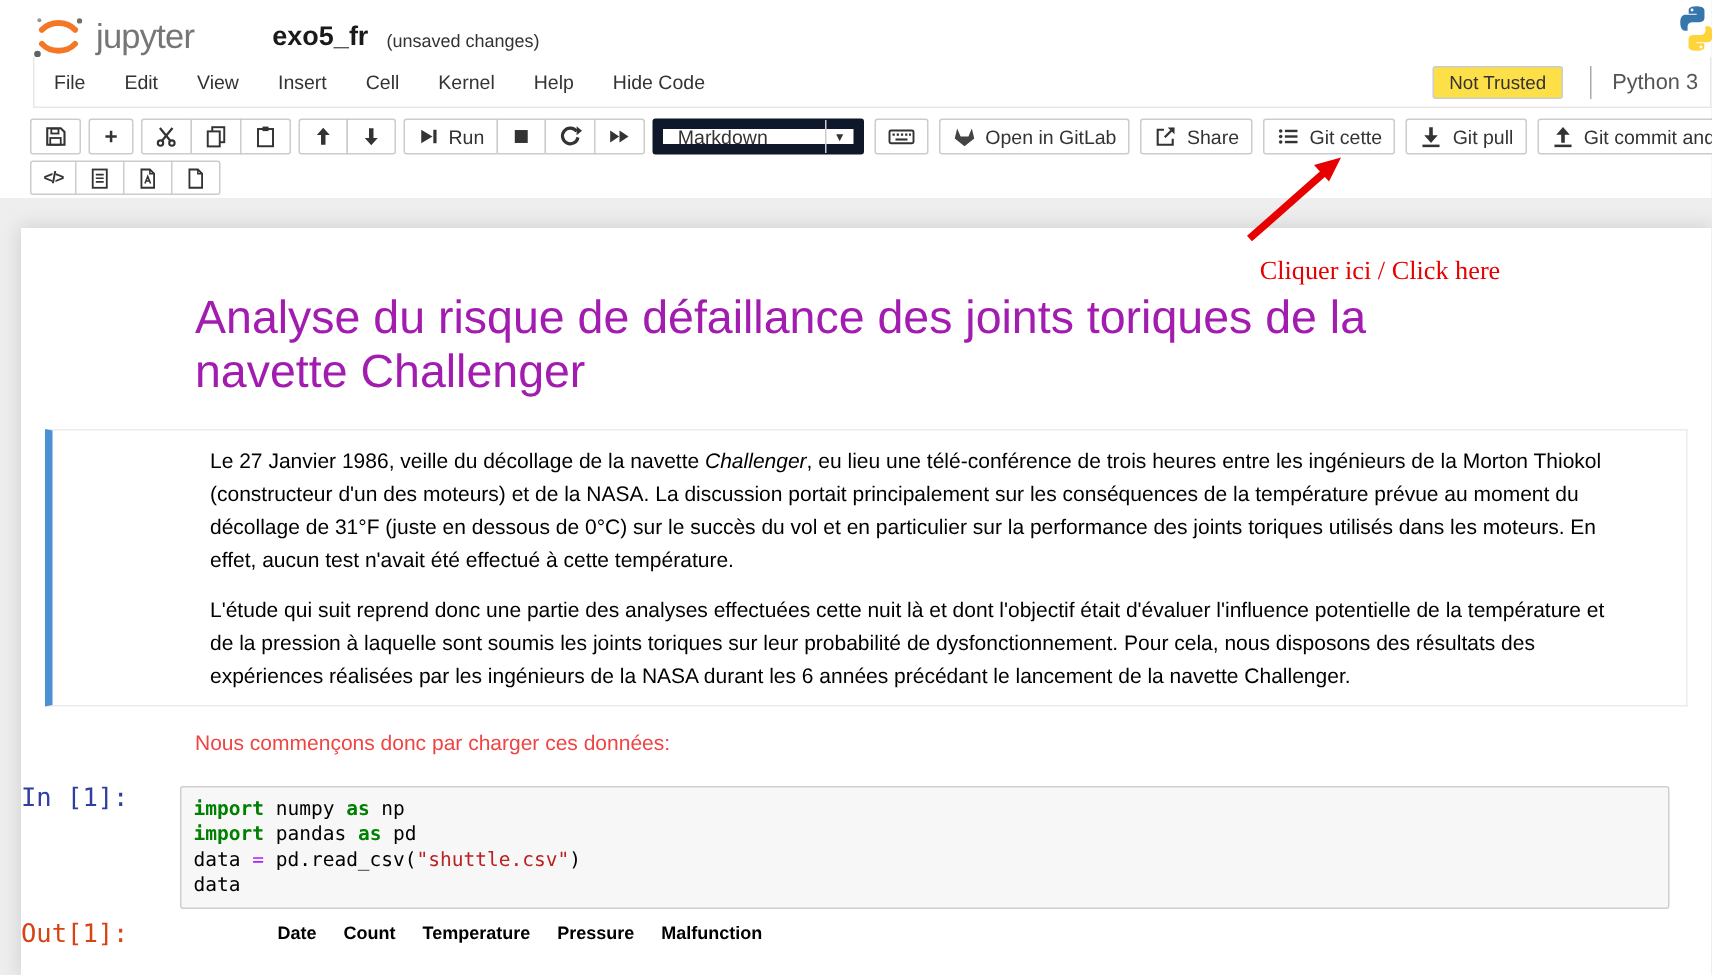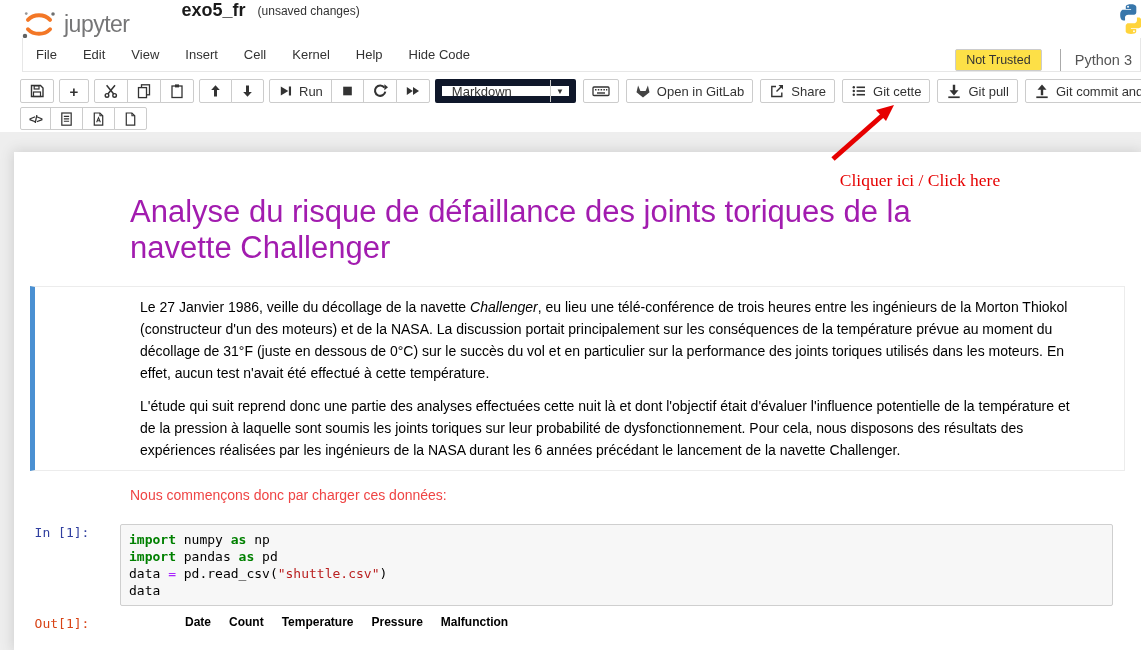--- a/index.html
+++ b/index.html
@@ -1,32 +1,32 @@
 <!DOCTYPE html>
 <html><head>
 <meta charset="utf-8">
 <style>
   * { box-sizing: border-box; }
   html,body { margin:0; padding:0; width:1141px; height:650px; overflow:hidden;
     background:#eeeeee; font-family:"Liberation Sans", sans-serif; color:#333; }
 
   
   .app-header { position:absolute; left:0; top:0; width:1141px; height:50px;
-    background:#fff; border-bottom:1px solid #e7e7e7; display:flex; 
+    background:#fff; border-bottom:1px solid #e7e7e7; display:flex; align-items:center;
     padding-left:20px; }
   .logo-wrap { display:flex; align-items:center; cursor:pointer; }
   .logo-word { font-size:23px; color:#767677; margin-left:6px; letter-spacing:-0.5px; }
   .nb-title { font-size:18px; font-weight:bold; color:#1a1a1a; margin-left:52px; }
   .checkpoint { font-size:12px; color:#333; margin-left:12px; margin-top:4px; }
   .py-logo { position:absolute; left:1114px; top:2px; }
 
   
   .menubar-outer { position:absolute; left:0; top:38px; width:1141px; height:34px; background:#fff; }
   .menubar { margin-left:22px; height:34px; border:1px solid #e7e7e7; border-top:none;
-    display:flex; align-items:flex-end; background:#fff; }
+    display:flex; align-items:center; background:#fff; }
   .menu-item { font-size:13px; color:#333; padding:0 13px; line-height:32px; cursor:pointer; }
   .menu-right { margin-left:auto; display:flex; align-items:center; margin-right:8px; }
   .not-trusted { font-size:12.5px; color:#333; border:1px solid #ccc; border-radius:2px;
     background:#fde047; padding:3px 10px; cursor:default; }
   .kernel-sep { border-left:1px solid #aaa; height:22px; margin:0 14px 0 18px; }
   .kernel-name { font-size:14.5px; color:#555; }
 
   
   .toolbar { position:absolute; left:0; top:72px; width:1141px; height:60px; background:#fff;
     padding:7px 0 0 20px; }
@@ -64,22 +64,22 @@
   .nb-h1 { margin:42px 0 0 116px; width:860px; font-size:31px; line-height:1.15;
     font-weight:normal; color:#a21caf; }
   .quote { margin:21px 16px 0 16px; border:1px solid #ececec; border-left:5px solid #4a90d2;
     padding:9px 48px 9px 105px; font-size:14px; line-height:22px; color:#000; }
   .quote p { margin:0; }
   .quote p + p { margin-top:11px; }
   .nb-h2 { margin:17px 0 0 116px; font-size:20px; font-weight:bold; color:#111; }
   .nb-p { margin:16px 0 0 116px; font-size:14px; color:#ef4444; }
 
   .cell-row { display:flex; margin-top:21px; }
-  .prompt { flex:0 0 106px; text-align:center; padding-right:10px;
-    font-family:"DejaVu Sans Mono", monospace; font-size:13px; line-height:17px; }
+  .prompt { flex:0 0 106px; text-align:left; padding-right:10px;
+    font-family:"DejaVu Sans Mono", monospace; font-size:17px; line-height:17px; }
   .prompt.in { color:#303F9F; }
   .prompt.out { color:#D84315; }
   .code-box { flex:1; margin-right:28px; background:#f7f7f7; border:1px solid #cfcfcf;
     border-radius:2px; padding:6px 8px; }
   .code-box pre { margin:0; font-family:"DejaVu Sans Mono", monospace; font-size:13px;
     line-height:17px; color:#000; }
   .tok-kw { color:#008000; font-weight:bold; }
   .tok-op { color:#AA22FF; }
   .tok-str { color:#BA2121; }
 

